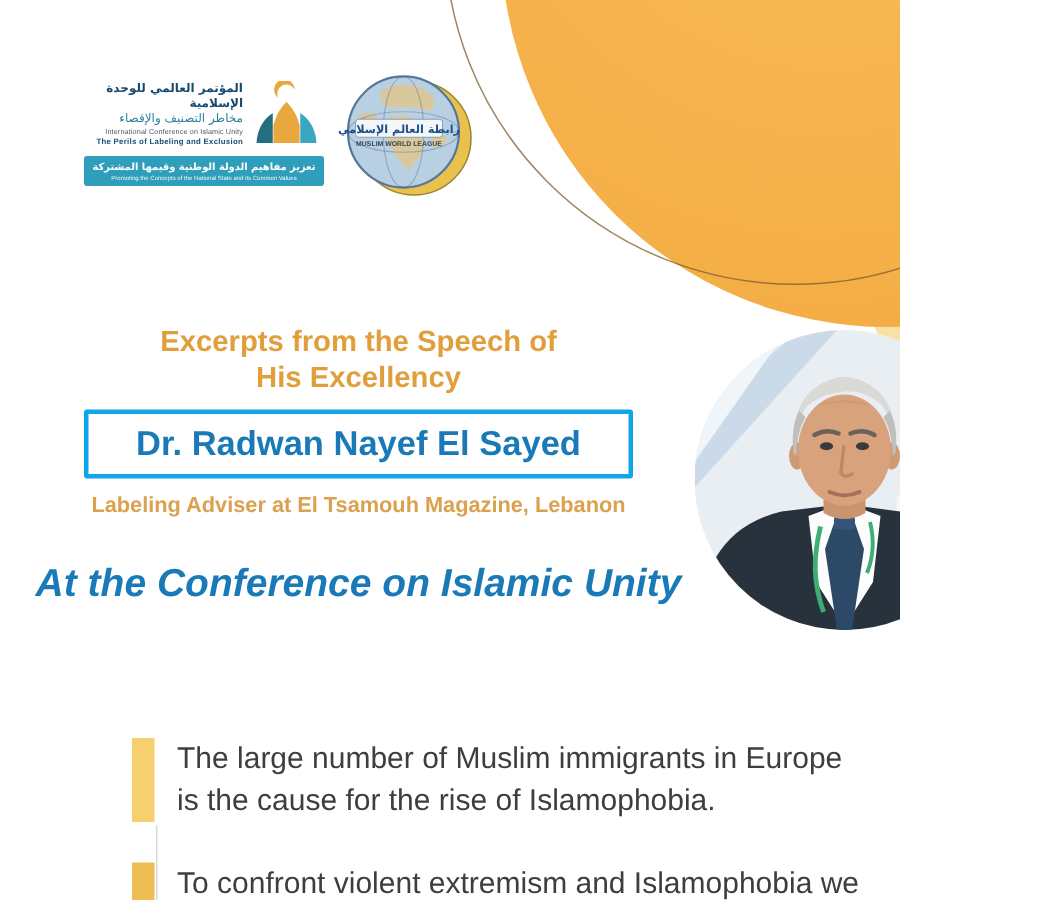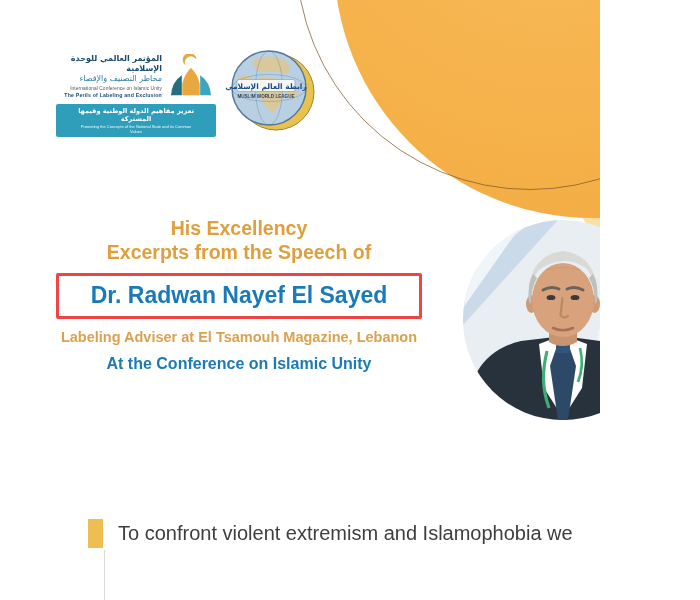--- a/index.html
+++ b/index.html
@@ -19,35 +19,35 @@
 
   
   .conf-logo { position:absolute; left:56px; top:54px; width:160px; z-index:5; }
   .conf-logo-row { display:flex; align-items:flex-start; justify-content:flex-end; gap:4px; }
   .conf-logo-text { width:102px; text-align:right; direction:rtl; }
   .conf-ar1 { font-family:"DejaVu Sans", sans-serif; font-size:8px; font-weight:bold; color:#174A6E; line-height:10px; }
   .conf-ar2 { font-family:"DejaVu Sans", sans-serif; font-size:8px; font-weight:normal; color:#2C80A4; line-height:10px; }
   .conf-en1 { direction:ltr; font-size:4.8px; color:#50565c; line-height:6px; margin-top:2px; letter-spacing:.1px; }
   .conf-en2 { direction:ltr; font-size:5.2px; font-weight:bold; color:#1A4E73; line-height:7px; letter-spacing:.2px; }
   .conf-icon { width:50px; height:46px; flex:0 0 auto; }
-  .conf-banner { margin-top:4px; background:#2E9EBB; border-radius:2px; padding:3px 20px 3px; text-align:center; }
+  .conf-banner { margin-top:4px; background:#2E9EBB; border-radius:2px; padding:3px 4px 3px; text-align:center; }
   .conf-banner-ar { font-family:"DejaVu Sans", sans-serif; font-size:6.6px; font-weight:bold; color:#ffffff; line-height:8px; }
   .conf-banner-en { font-size:4px; color:#eef7fa; line-height:5px; margin-top:1px; }
 
   
   .mwl-logo { position:absolute; left:224px; top:48px; width:98px; height:84px; z-index:5; }
 
   
   .headings { position:absolute; left:8px; top:216px; width:462px; text-align:center; z-index:5; }
   .h-orange { font-size:19.5px; font-weight:bold; color:#E19F3C; line-height:24px; }
-  .name-box { display:inline-block; margin-top:9px; border:3px solid #ef4444; border-radius:2px;
+  .name-box { display:inline-block; margin-top:9px; border:3px solid #0ea5e9; border-radius:2px;
               background:#ffffff; padding:6px 32px 7px; }
   .name-text { font-size:23px; font-weight:bold; color:#1A7AB7; }
   .role-line { margin-top:10px; font-size:14.5px; font-weight:bold; color:#DBA14E; }
-  .conf-title { margin-top:7px; font-size:16px; font-weight:bold; color:#1A7AB7; line-height:24px; }
+  .conf-title { margin-top:31px; font-size:26px; font-weight:bold; color:#1A7AB7; line-height:24px;font-style:italic; }
 
   
   .portrait { position:absolute; left:463px; top:220px; width:200px; height:200px;
               border-radius:50%; overflow:hidden; z-index:6; }
 
   
   .quotes { position:absolute; left:88px; top:492px; width:580px; z-index:5; }
   .quote-sep { position:absolute; left:15.5px; top:58px; width:1px; height:90px; background:#d9d9d9; }
   .quote-item { position:relative; display:flex; align-items:stretch; z-index:2; }
   .quote-item + .quote-item { margin-top:27px; }
@@ -98,22 +98,22 @@
     <path d="M64,40 Q72,38 74,46 Q70,52 64,49 Z" fill="#D8C89C"></path>
     <ellipse cx="45" cy="40" rx="37" ry="13.5" fill="none" stroke="rgba(70,100,140,0.35)" stroke-width="0.8"></ellipse>
     <ellipse cx="45" cy="40" rx="13.5" ry="37" fill="none" stroke="rgba(70,100,140,0.35)" stroke-width="0.8"></ellipse>
     <line x1="8" y1="40" x2="82" y2="40" stroke="rgba(70,100,140,0.35)" stroke-width="0.8"></line>
     <rect x="13" y="31.5" width="58" height="12" rx="2" fill="rgba(248,250,252,0.93)" stroke="#7D97B4" stroke-width="0.6"></rect>
     <text x="42" y="40.5" text-anchor="middle" font-family="DejaVu Sans, sans-serif" font-size="7.5" font-weight="bold" fill="#1B4F8A">رابطة العالم الإسلامي</text>
     <text x="42" y="49.5" text-anchor="middle" font-family="Liberation Sans, sans-serif" font-size="4.6" font-weight="bold" fill="#3a4450">MUSLIM WORLD LEAGUE</text>
   </svg>
 
   <div class="headings">
+    <div class="h-orange">Excerpts from the Speech of</div>
     <div class="h-orange">His Excellency</div>
-    <div class="h-orange">Excerpts from the Speech of</div>
     <div class="name-box">
       <span class="name-text">Dr. Radwan Nayef El Sayed</span>
     </div>
     <div class="role-line">Labeling Adviser at El Tsamouh Magazine, Lebanon</div>
     <div class="conf-title">
       <div>At the Conference on Islamic Unity</div>
     </div>
   </div>
 
   <div class="portrait">
@@ -142,20 +142,21 @@
       <path d="M99.5,78 L97.5,95 Q100,99.5 105,96" stroke="#B98963" stroke-width="2.2" fill="none" stroke-linecap="round"></path>
       <path d="M90,108 Q100,112.5 110,108" stroke="#A3705A" stroke-width="2.6" fill="none" stroke-linecap="round"></path>
       <path d="M84,50 Q100,45 116,50" stroke="#C4946F" stroke-width="1.2" fill="none" opacity="0.5"></path>
     </svg>
   </div>
 
   <div class="quotes">
     <div class="quote-sep"></div>
     <div class="quote-item">
       <div class="quote-bar bar-light"></div>
+      <div class="quote-text qt-1">The large number of Muslim immigrants in Europe is the cause for the rise of Islamophobia.</div>
     </div>
     <div class="quote-item">
       <div class="quote-bar bar-gold"></div>
       <div class="quote-text qt-2">To confront violent extremism and Islamophobia we</div>
     </div>
   </div>
 
 </div>
 
 </body></html>

